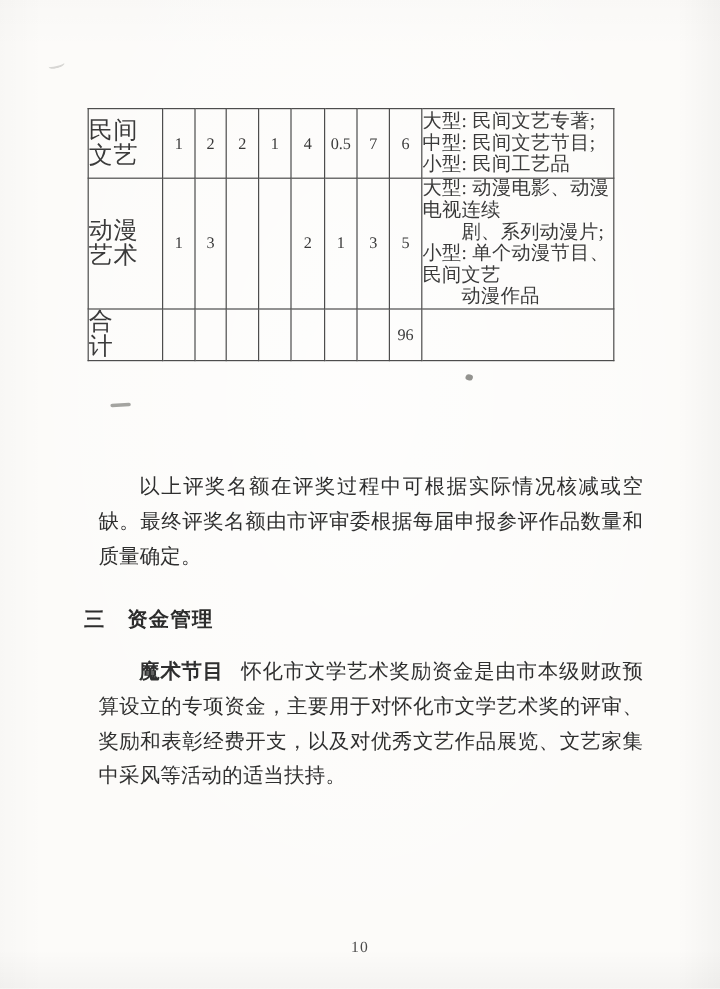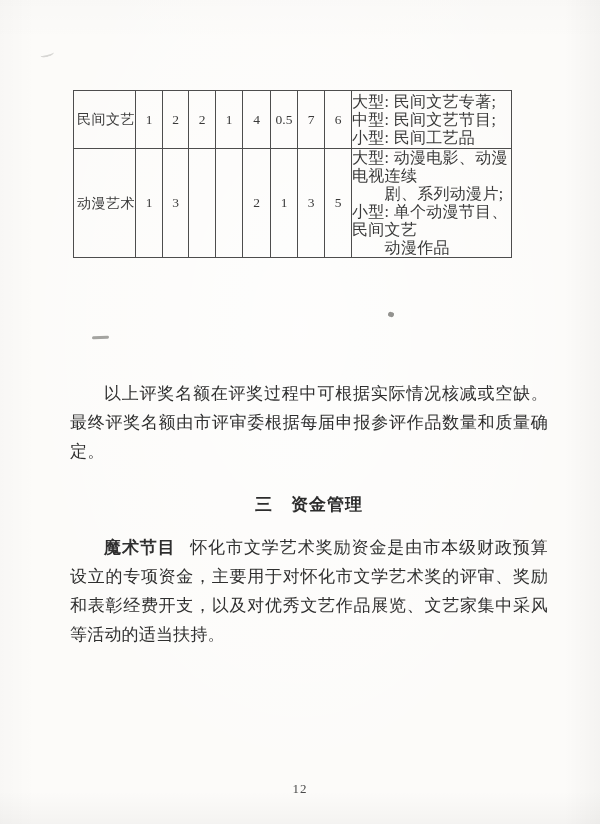--- a/index.html
+++ b/index.html
@@ -22,45 +22,45 @@
     border-collapse:collapse;table-layout:fixed;
   }
   table.quota td{
     border:1px solid #4d4d4d;
     color:#3a3a3a;
     overflow:hidden;
     vertical-align:middle;
     padding:0;
   }
   td.cat{
-    text-align:right;font-size:14px;line-height:21px;
+    text-align:left;font-size:20px;line-height:21px;
     padding:0 1px;letter-spacing:0.5px;
   }
   td.val{
     text-align:center;font-size:13.5px;
   }
   td.desc{
     font-size:16px;line-height:18px;
     padding:2px 4px;
     white-space:pre-line;
     letter-spacing:0.3px;
   }
   
   .textblock{
     position:absolute;left:70px;top:379px;width:478px;
   }
   .textblock p{
-    margin:0;font-size:17px;line-height:29px;
+    margin:12px;font-size:17px;line-height:29px;
     text-align:justify;text-indent:2em;
     letter-spacing:0.2px;
   }
   .article-label{font-weight:bold;margin-right:0.85em;}
   h3.section{
     margin:24px 0 14px 0;font-size:17px;line-height:29px;
-    text-align:center;font-weight:bold;letter-spacing:1px;
+    font-weight:bold;letter-spacing:1px;
     font-family:"Liberation Sans","DejaVu Sans",sans-serif;
     color:#2c2c2c;
   }
   
   .pageno{
     position:absolute;left:0;top:781px;width:100%;
     text-align:center;font-size:13px;color:#4a4a4a;letter-spacing:1px;
   }
   
   .pencil-mark{
@@ -120,30 +120,42 @@
       <td class="val"></td>
       <td class="val">2</td>
       <td class="val">1</td>
       <td class="val">3</td>
       <td class="val">5</td>
       <td class="desc">大型: 动漫电影、动漫电视连续
 　　剧、系列动漫片;
 小型: 单个动漫节目、民间文艺
 　　动漫作品</td>
     </tr>
+    <tr style="height:24px">
+      <td class="cat">合　计</td>
+      <td class="val"></td>
+      <td class="val"></td>
+      <td class="val"></td>
+      <td class="val"></td>
+      <td class="val"></td>
+      <td class="val"></td>
+      <td class="val"></td>
+      <td class="val">96</td>
+      <td class="desc"></td>
+    </tr>
   </tbody>
 </table>
 
 <div class="smudge-dash"></div>
 <div class="smudge-dot"></div>
 <div class="pencil-mark"></div>
 
 <div class="textblock">
   <p>
     <span>以上评奖名额在评奖过程中可根据实际情况核减或空缺。最终评奖名额由市评审委根据每届申报参评作品数量和质量确定。</span>
   </p>
   <h3 class="section">三　资金管理</h3>
   <p>
     <span class="article-label">魔术节目</span><span>怀化市文学艺术奖励资金是由市本级财政预算设立的专项资金，主要用于对怀化市文学艺术奖的评审、奖励和表彰经费开支，以及对优秀文艺作品展览、文艺家集中采风等活动的适当扶持。</span>
   </p>
 </div>
 
-<div class="pageno">12</div>
+<div class="pageno">10</div>
 
 </body></html>

